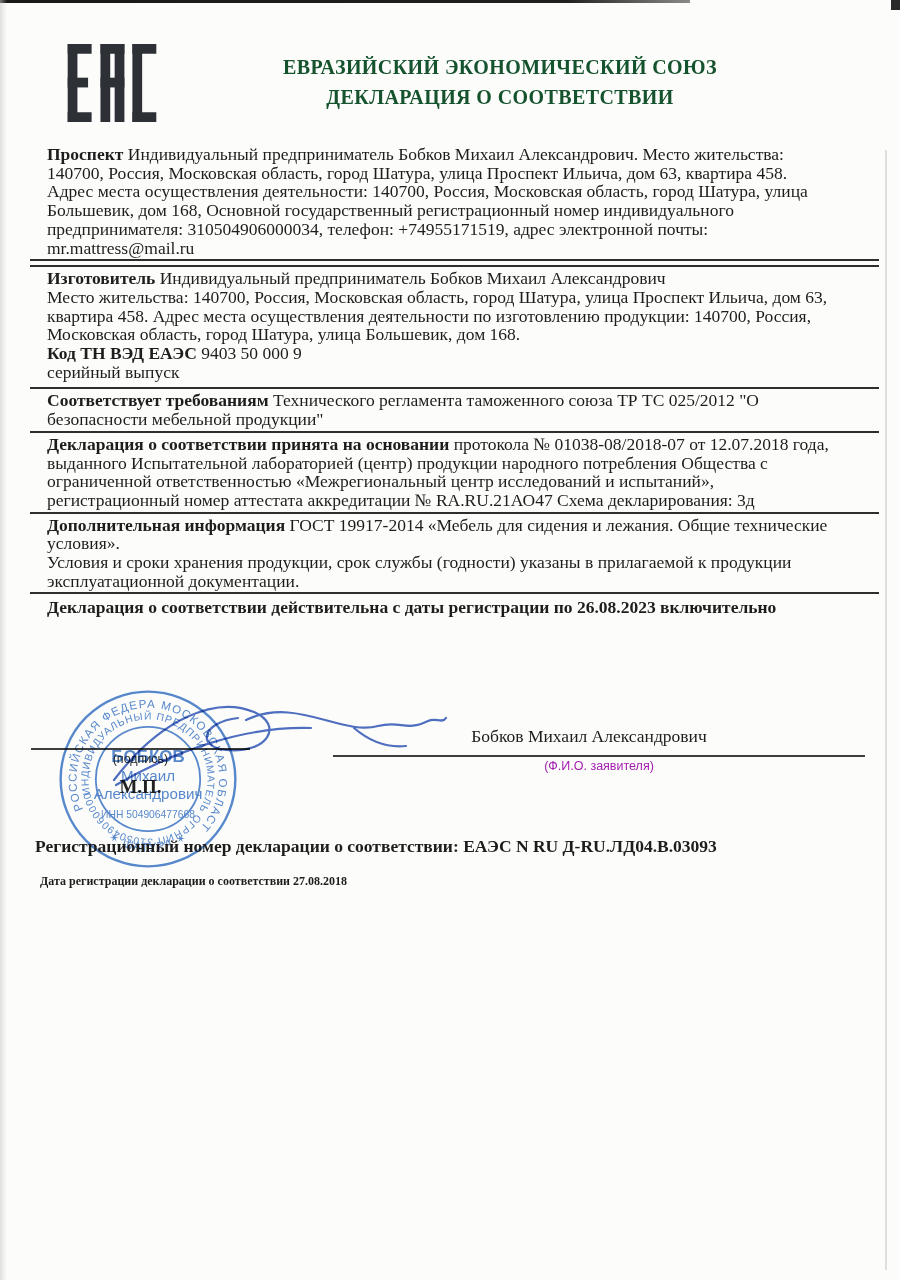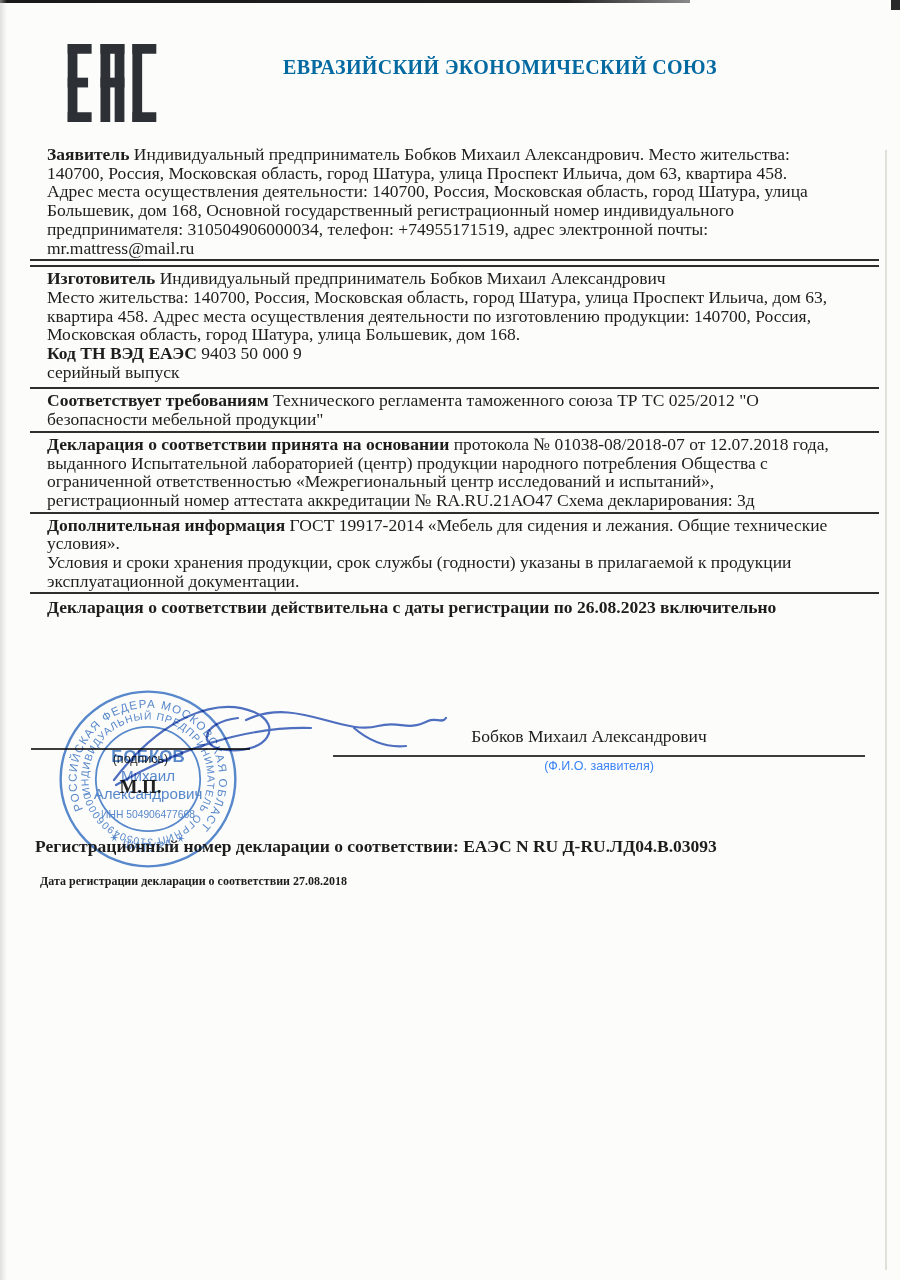--- a/index.html
+++ b/index.html
@@ -15,37 +15,37 @@
   .scan-left   { position:absolute; top:0; left:0; width:7px; height:100%;
                  background:linear-gradient(90deg,#c9c9c4,rgba(255,255,255,0)); opacity:.55; }
   .scan-right  { position:absolute; top:150px; left:885px; width:2px; height:1120px;
                  background:#cdcdc7; opacity:.6; }
 
   
   .header { position:absolute; top:44px; left:66px; right:28px; display:flex; align-items:flex-start; }
   .eac-logo { flex:0 0 auto; }
   .eac-logo svg { display:block; }
   .titles { flex:1 1 auto; text-align:center; font-weight:bold; font-size:20px;
-            line-height:30px; letter-spacing:.4px; color:#0369a1; padding:8px 40px 0 10px; }
+            line-height:30px; letter-spacing:.4px; color:#14532d; padding:8px 40px 0 10px; }
 
   
   .content { position:absolute; top:143px; left:30px; width:849px;
              font-size:17.5px; line-height:18.7px; }
   .sec { border-bottom:2px solid #2e2e2e; padding:2px 4px 2px 17px; }
   .sec p { margin:0; white-space:pre-line; }
   .sec b { font-weight:bold; }
   .sec-manufacturer { padding-bottom:6px; }
   .sec-validity { border-bottom:none; padding-top:4px; font-weight:bold; }
 
   
   .sig-area { position:absolute; top:715px; left:30px; width:849px; height:118px; font-size:17.5px; }
   .sig-name { position:absolute; top:11px; left:279px; width:560px; text-align:center; }
   .sig-line-right { position:absolute; top:40px; left:303px; width:532px; border-top:2px solid #3d3d3d; }
   .sig-cap-right  { position:absolute; top:44px; left:303px; width:532px; text-align:center;
-                    font-family:"Liberation Sans", sans-serif; font-size:12.5px; color:#3b82f6; }
+                    font-family:"Liberation Sans", sans-serif; font-size:12.5px; color:#a21caf; }
   .sig-line-left  { position:absolute; top:33px; left:1px;  width:219px; border-top:2px solid #3d3d3d; }
   .sig-cap-left   { position:absolute; top:37px; left:1px;  width:219px; text-align:center;
                     font-family:"Liberation Sans", sans-serif; font-size:12.5px; color:#2a2a2a; }
   .sig-mp         { position:absolute; top:61px; left:1px;  width:219px; text-align:center;
                     font-size:19px; color:#222;font-weight:bold; }
 
   
   .stamp { position:absolute; top:688px; left:57px; width:182px; height:182px;
            mix-blend-mode:multiply; opacity:.92; }
   .ink   { position:absolute; top:688px; left:106px; width:345px; height:102px;
@@ -81,27 +81,28 @@
           <rect x="37" y="38" width="27" height="11"></rect>
 
           <rect x="73" y="0" width="11" height="88"></rect>
           <rect x="73" y="0" width="27" height="11"></rect>
           <rect x="73" y="77" width="27" height="11"></rect>
         </g>
       </svg>
     </div>
     <div class="titles">
       <div>ЕВРАЗИЙСКИЙ ЭКОНОМИЧЕСКИЙ СОЮЗ</div>
+      <div>ДЕКЛАРАЦИЯ О СООТВЕТСТВИИ</div>
     </div>
   </div>
 
   <div class="content">
 
     <div class="sec">
-      <p><b>Заявитель</b><span> Индивидуальный предприниматель Бобков Михаил Александрович. Место жительства:
+      <p><b>Проспект</b><span> Индивидуальный предприниматель Бобков Михаил Александрович. Место жительства:
 140700, Россия, Московская область, город Шатура, улица Проспект Ильича, дом 63, квартира 458.
 Адрес места осуществления деятельности: 140700, Россия, Московская область, город Шатура, улица
 Большевик, дом 168, Основной государственный регистрационный номер индивидуального
 предпринимателя: 310504906000034, телефон: +74955171519, адрес электронной почты:
 mr.mattress@mail.ru</span></p>
     </div>
 
 
     <div class="sec">
     </div>

